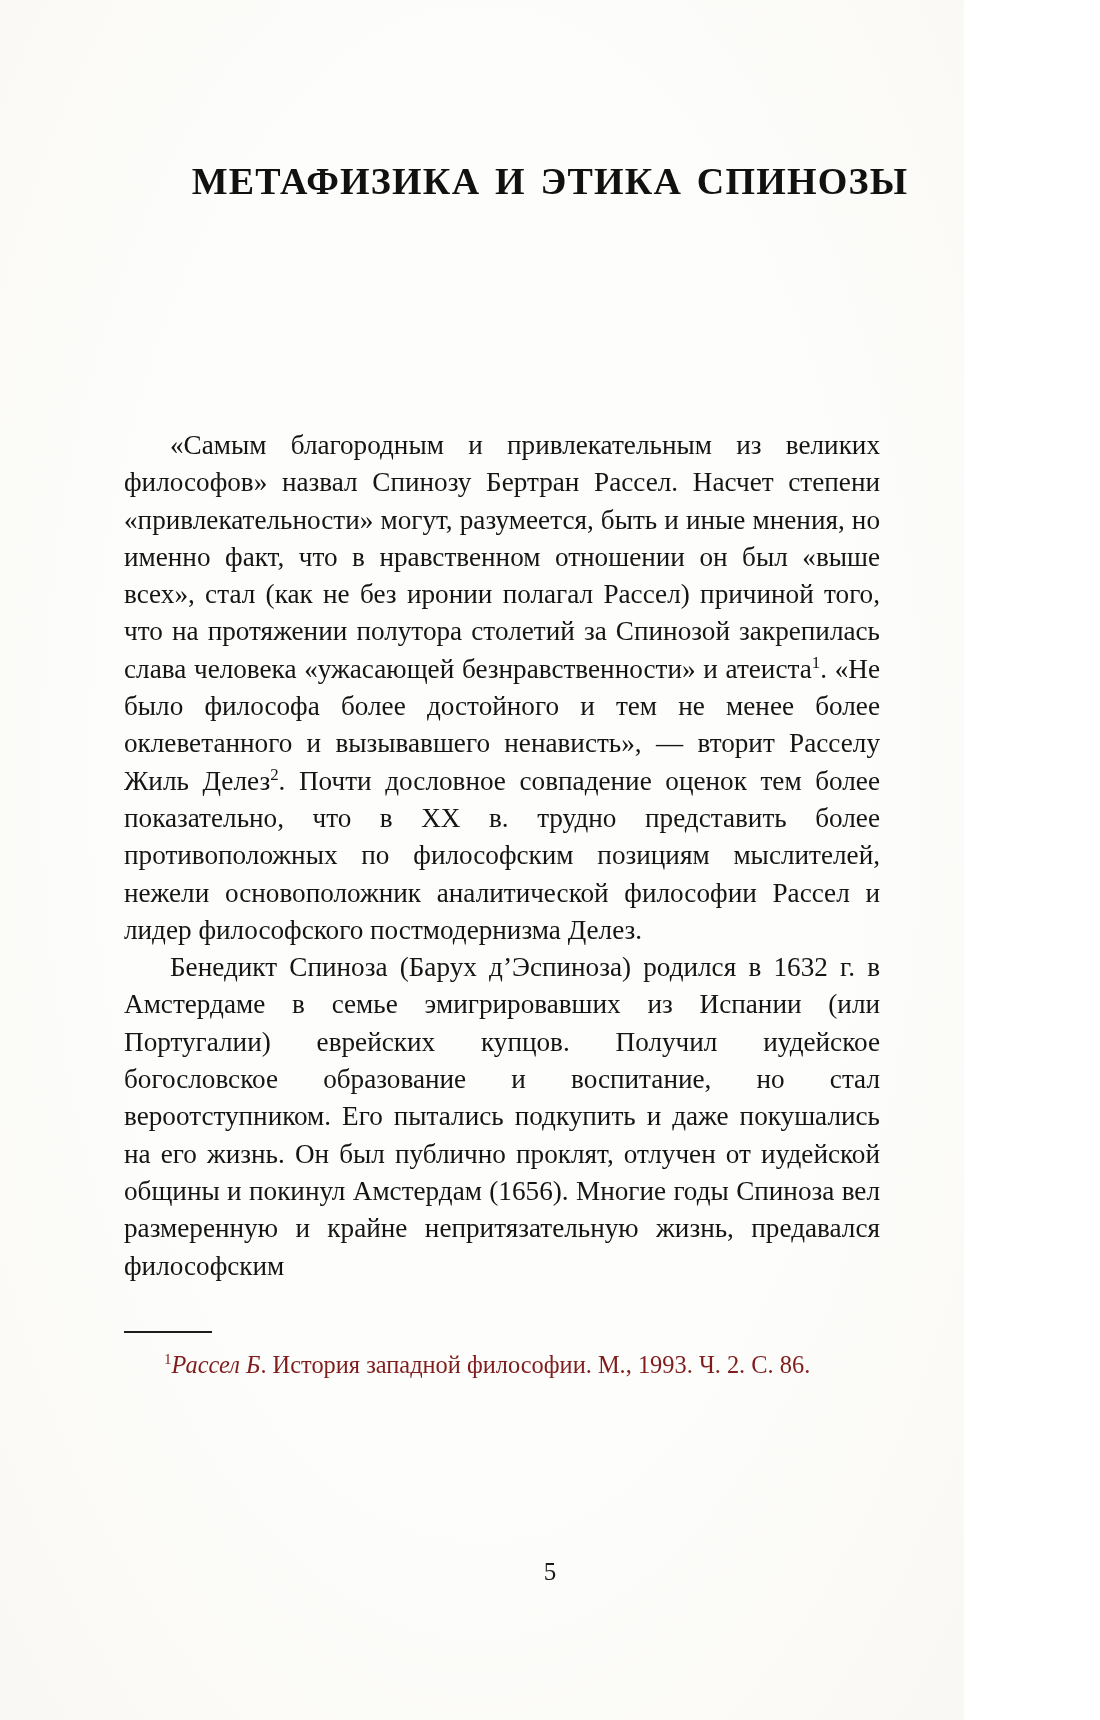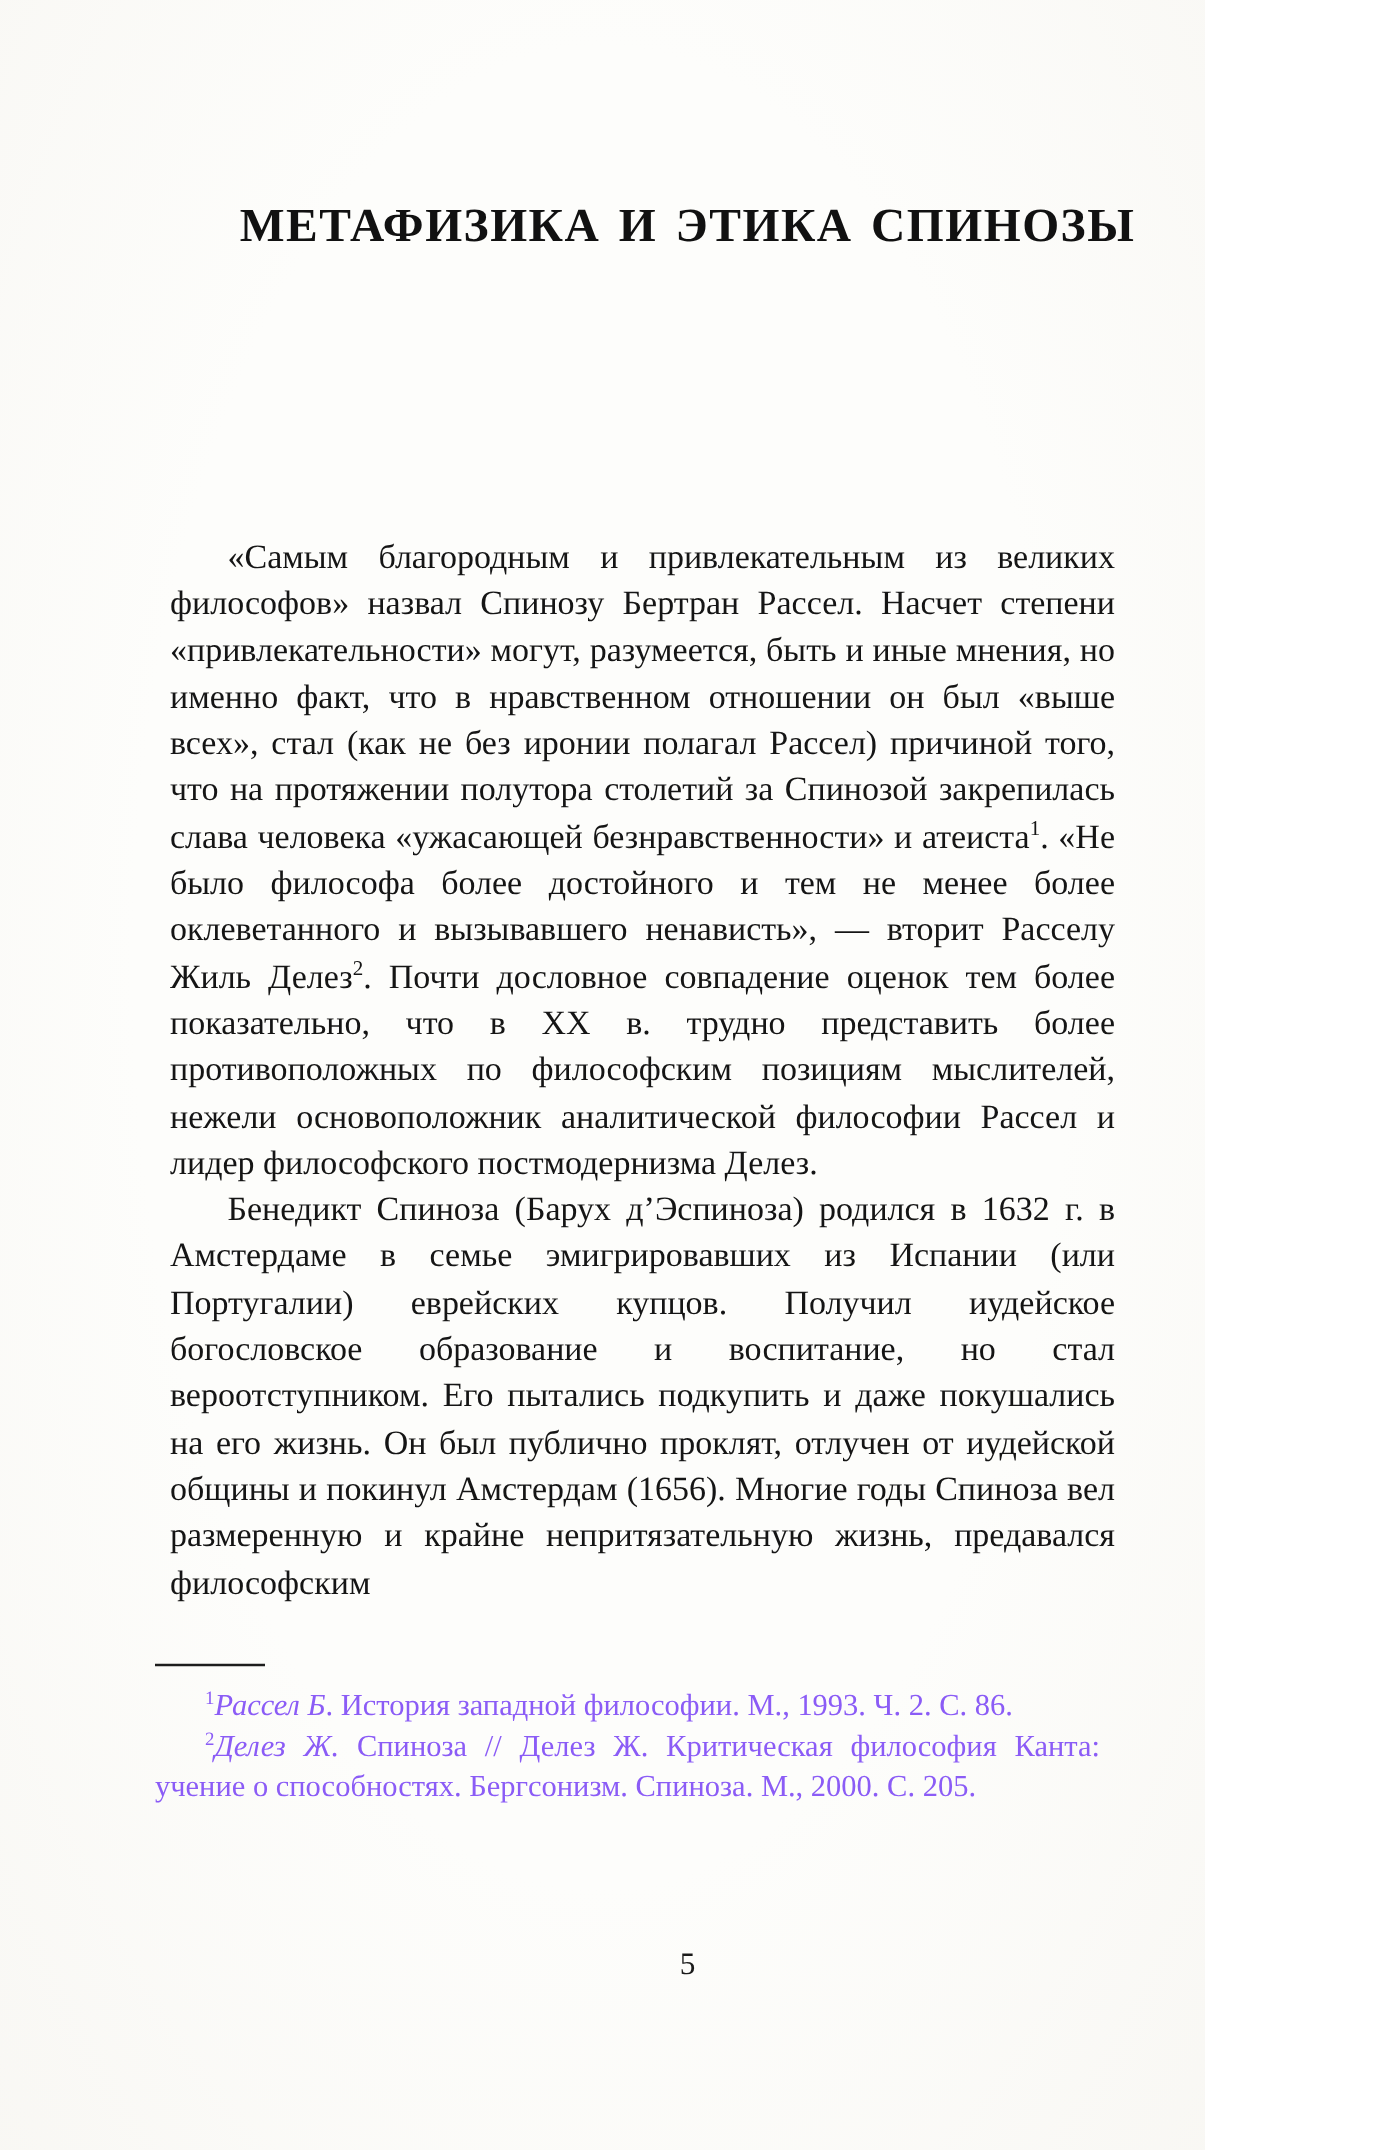--- a/index.html
+++ b/index.html
@@ -35,21 +35,21 @@
     font-weight: bold;
     font-size: 38px;
     letter-spacing: 1.2px;
     color: #111111;
     word-spacing: 4px;
   }
 
   .body-block {
     position: absolute;
     top: 427px;
-    left: 136px;
+    left: 124px;
     width: 756px;
   }
 
   p.para {
     margin: 0;
     text-align: justify;
     text-justify: inter-word;
     text-indent: 46px;
     font-size: 27.2px;
     line-height: 37.3px;
@@ -78,21 +78,21 @@
     left: 124px;
     width: 756px;
   }
   p.footnote {
     margin: 0;
     text-align: justify;
     text-justify: inter-word;
     text-indent: 40px;
     font-size: 24.4px;
     line-height: 32.5px;
-    color: #8b5cf6;
+    color: #7f1d1d;
   }
   p.footnote i { font-style: italic; }
 
   .page-number {
     position: absolute;
     top: 1558px;
     left: 0;
     width: 1100px;
     text-align: center;
     font-size: 25px;
@@ -115,19 +115,18 @@
     <p class="para">Бенедикт Спиноза (Барух д’Эспиноза) родился в 1632 г. в Амстердаме в семье эмигрировавших из Испании (или Португалии) еврейских купцов. Получил иудейское богословское образование и воспитание, но стал вероотступником. Его пытались подкупить и даже покушались на его жизнь. Он был публично проклят, отлучен от иудейской общины и покинул Амстердам (1656). Многие годы Спиноза вел размеренную и крайне непритязательную жизнь, предавался философским</p>
 
   </div>
 
   <div class="fn-rule"></div>
 
   <div class="footnotes">
 
     <p class="footnote"><sup class="fnref">1</sup><i>Рассел Б</i><span>. История западной философии. М., 1993. Ч. 2. С. 86.</span></p>
 
-    <p class="footnote"><sup class="fnref">2</sup><i>Делез Ж.</i><span> Спиноза // Делез Ж. Критическая философия Канта: учение о способностях. Бергсонизм. Спиноза. М., 2000. С. 205.</span></p>
 
   </div>
 
   <div class="page-number">5</div>
 
 </div>
 
 </body></html>

